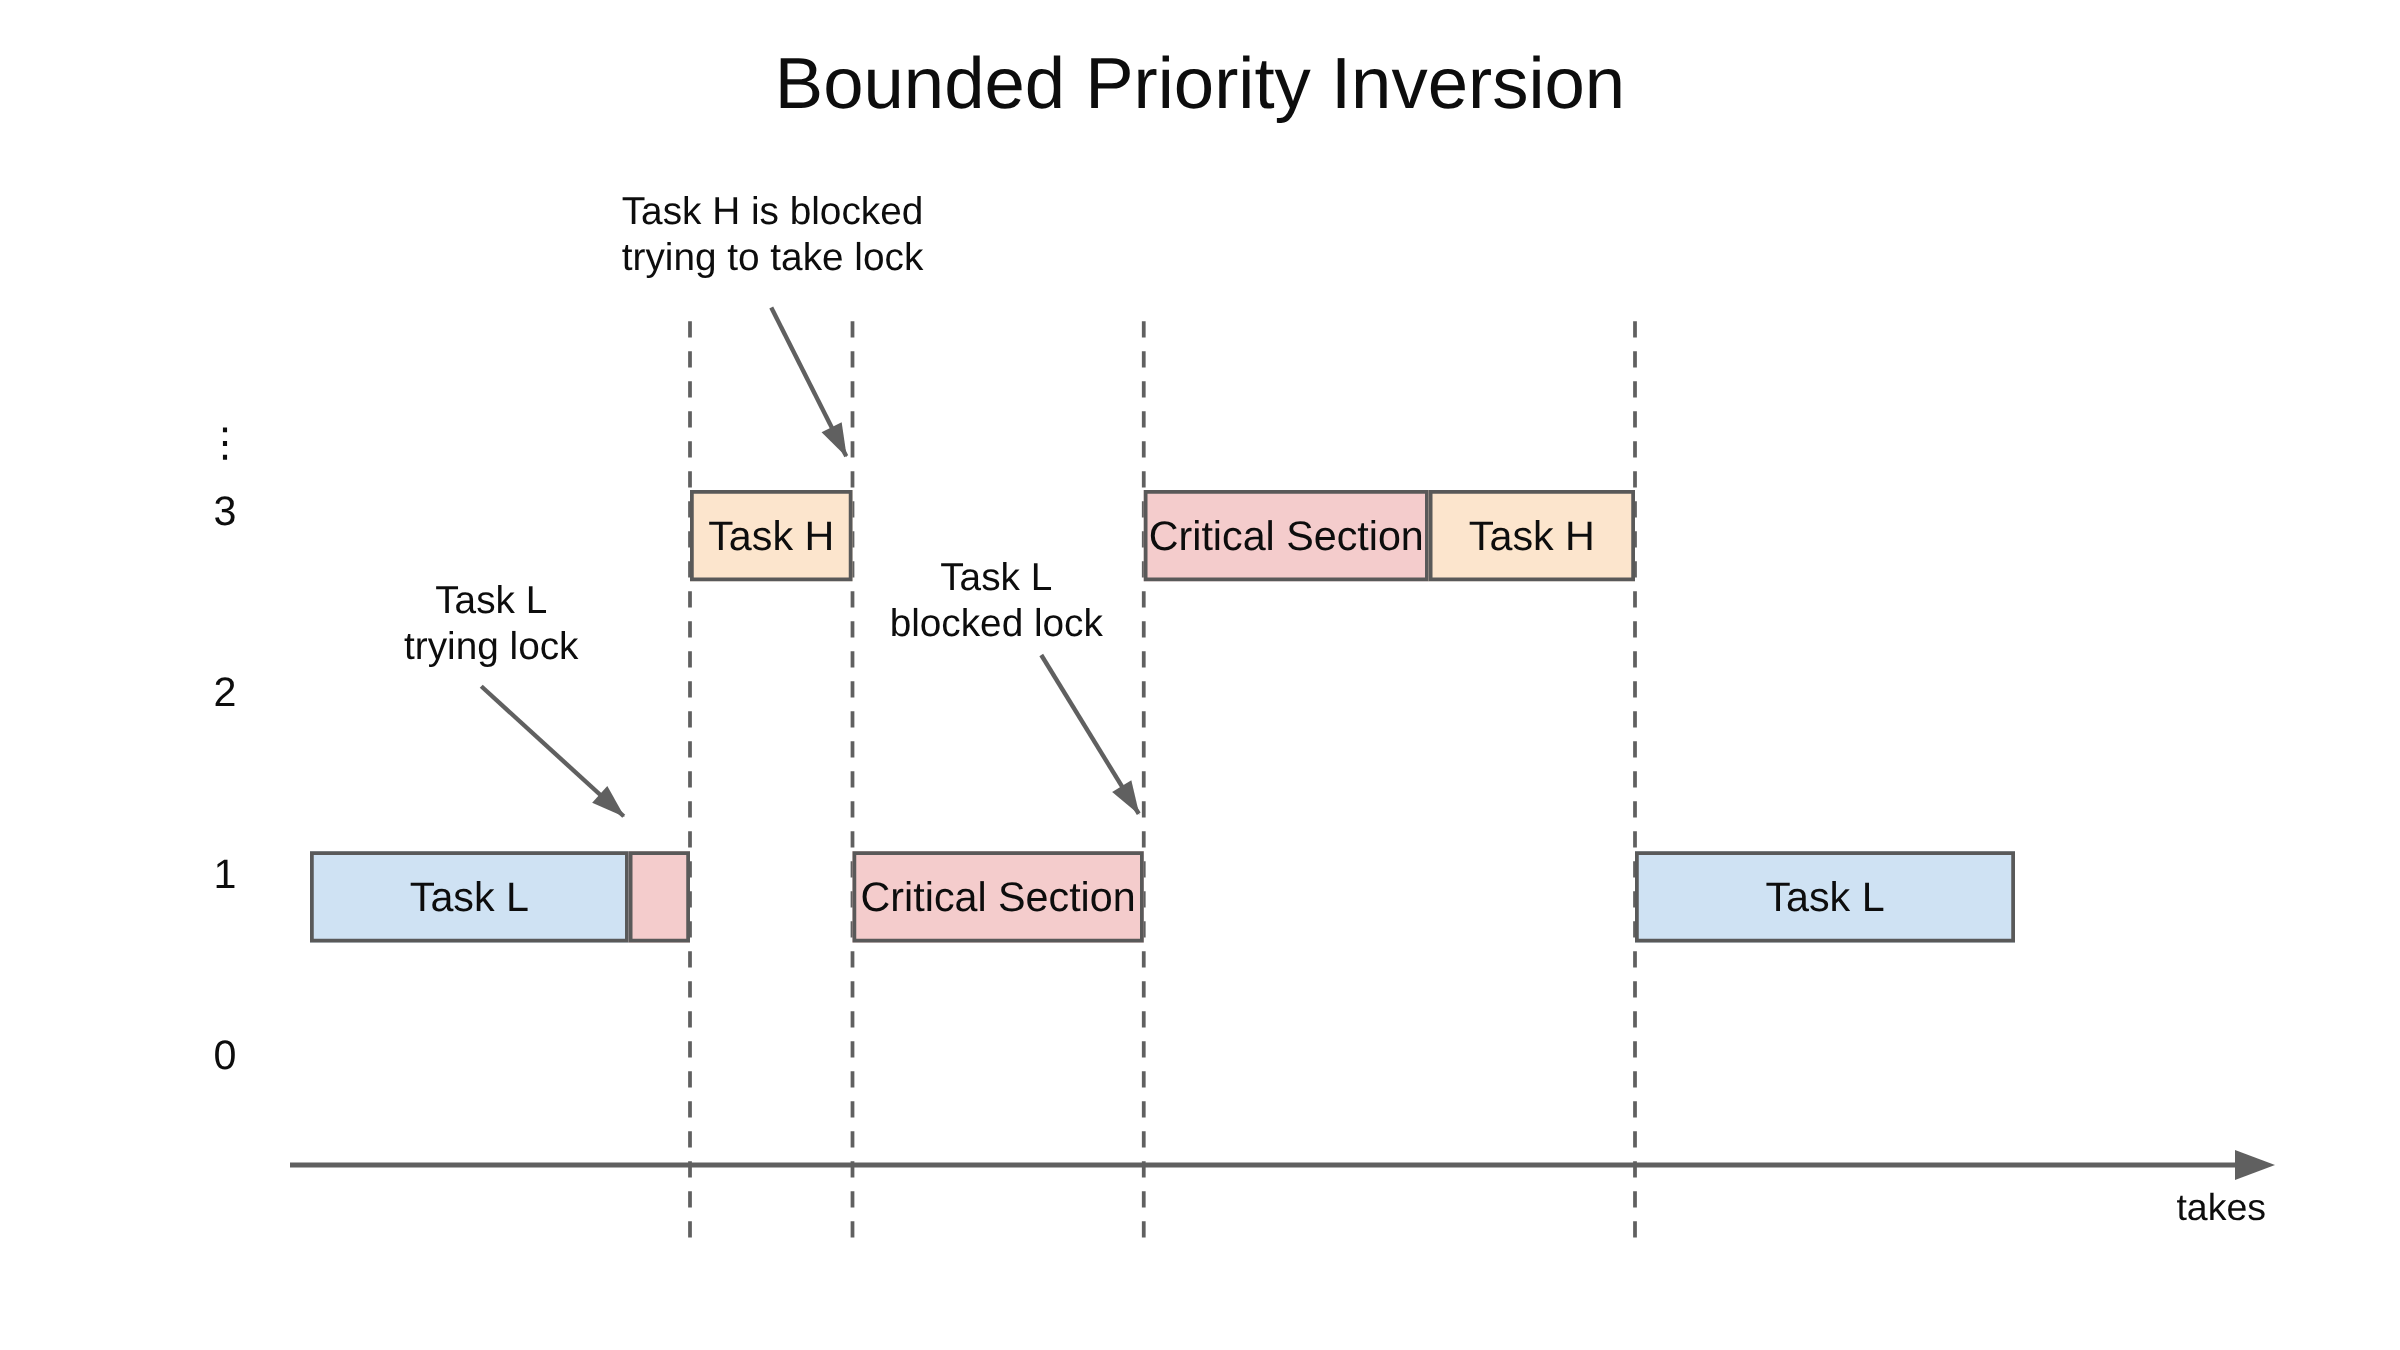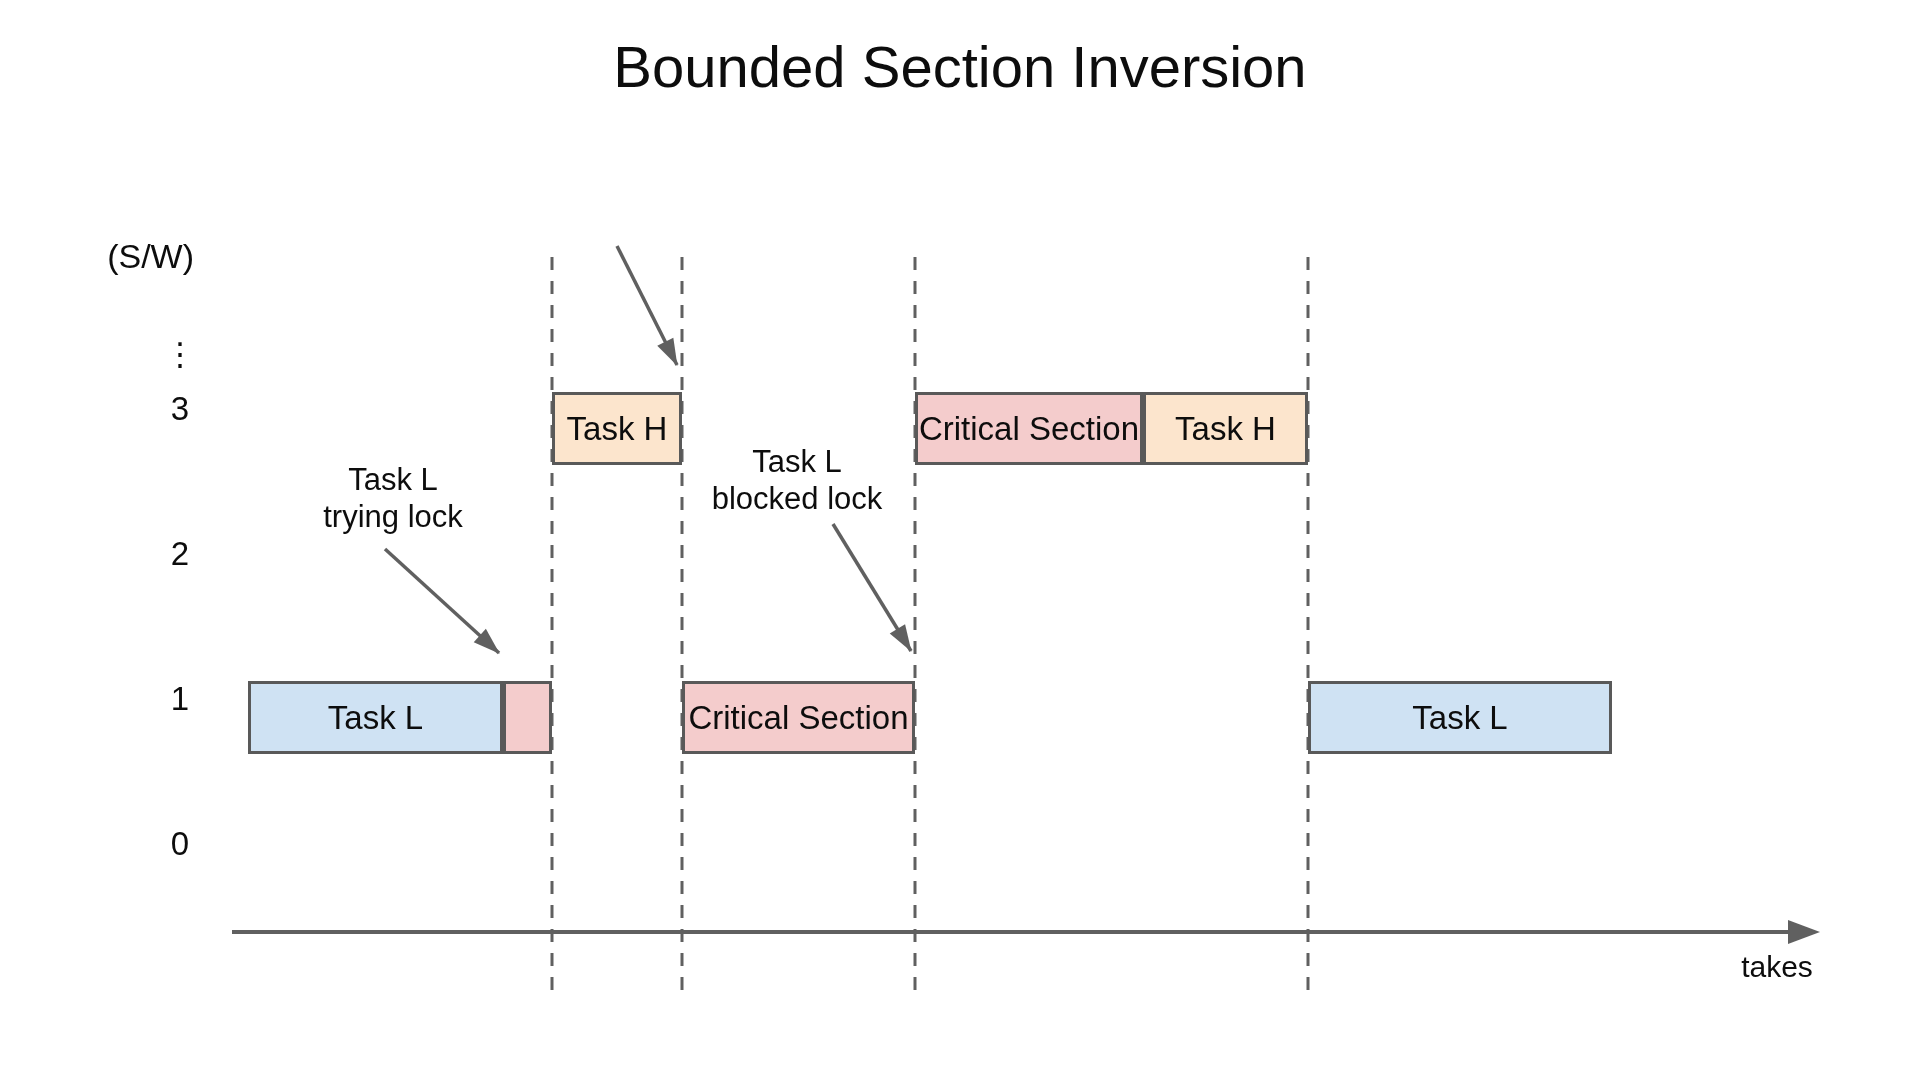--- a/index.html
+++ b/index.html
@@ -45,24 +45,23 @@
   .time-label{
     position:absolute;left:1717px;top:950px;width:120px;text-align:center;
     font-size:30px;line-height:34px;
   }
 </style>
 </head>
 <body>
 
 <div class="canvas">
 
-  <div class="title">Bounded Section Inversion</div>
+  <div class="title">Bounded Priority Inversion</div>
 
   <div class="ylabel">
-    <div>(S/W)</div>
   </div>
 
   <div class="ellipsis">⋮</div>
 
   <div class="tick" style="top:392px;">3</div>
   <div class="tick" style="top:537px;">2</div>
   <div class="tick" style="top:682px;">1</div>
   <div class="tick" style="top:827px;">0</div>
 
   <svg class="overlay" width="1920" height="1080" viewBox="0 0 1920 1080">
@@ -92,20 +91,24 @@
   <div class="bar" style="left:552px;top:370px;width:130px;height:73px;" data-type="task_h">Task H</div>
 
   <div class="bar" style="left:682px;top:659px;width:233px;height:73px;" data-type="critical">Critical Section</div>
 
   <div class="bar" style="left:915px;top:370px;width:228px;height:73px;" data-type="critical">Critical Section</div>
 
   <div class="bar" style="left:1143px;top:370px;width:165px;height:73px;" data-type="task_h">Task H</div>
 
   <div class="bar" style="left:1308px;top:659px;width:304px;height:73px;" data-type="task_l">Task L</div>
 
+  <div class="note" style="left:618px;top:150px;">
+    <div>Task H is blocked</div>
+    <div>trying to take lock</div>
+  </div>
 
   <div class="note" style="left:393px;top:461px;">
     <div>Task L</div>
     <div>trying lock</div>
   </div>
 
   <div class="note" style="left:797px;top:443px;">
     <div>Task L</div>
     <div>blocked lock</div>
   </div>

